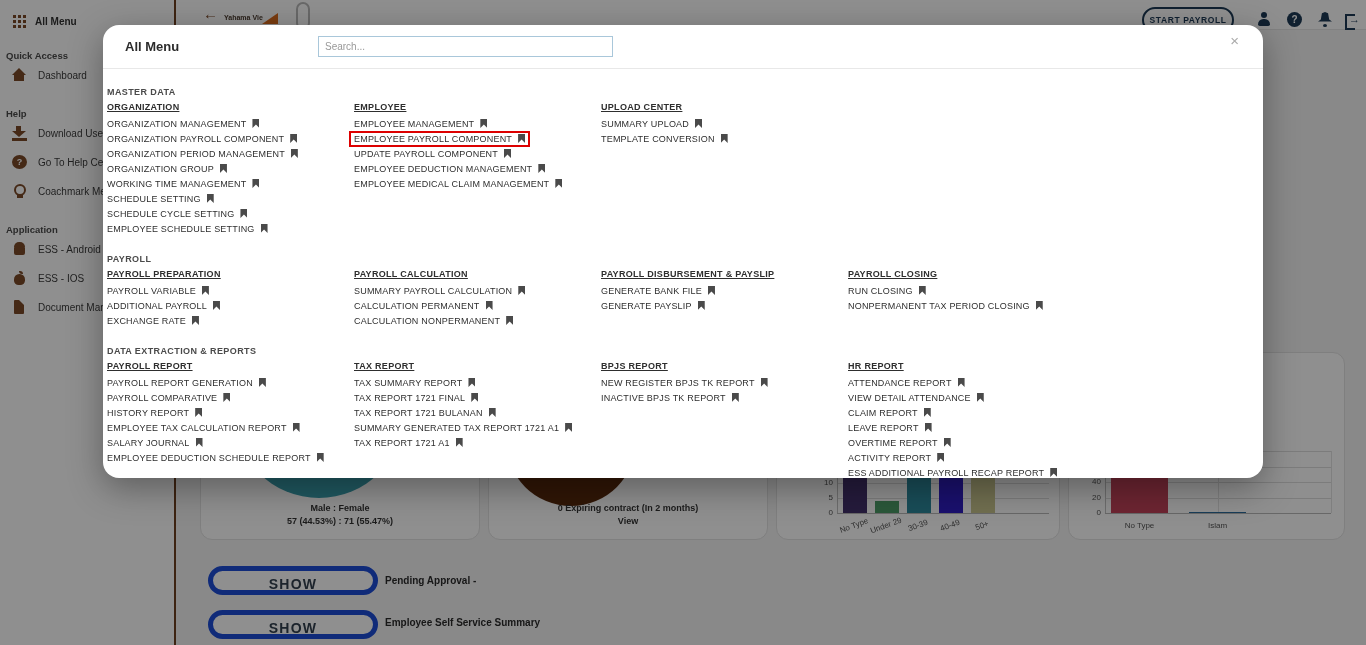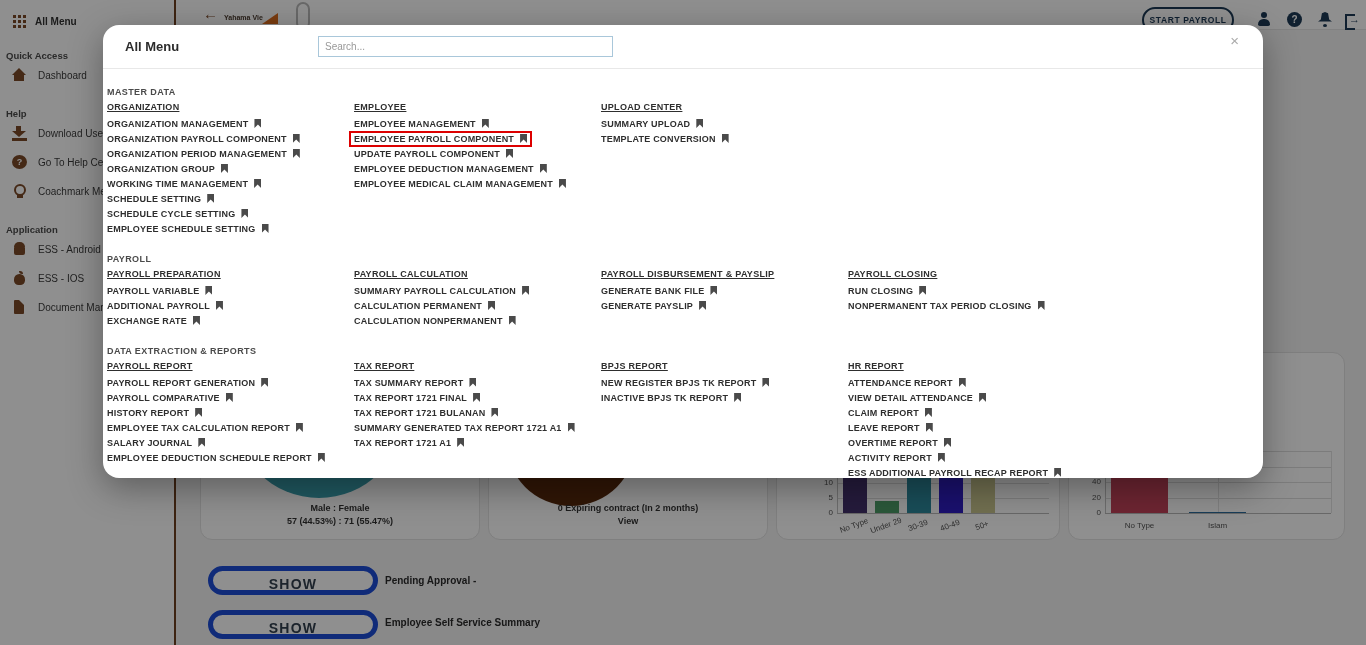--- a/index.html
+++ b/index.html
@@ -73,21 +73,21 @@
   #modal-search::placeholder{color:#999;}
   #modal-close{position:absolute;right:24px;top:7px;font-size:15px;color:#aaa;}
   #modal-div{position:absolute;left:0;top:43px;width:100%;height:1px;background:#e8e8e8;}
   #menu-sections{position:absolute;left:4px;top:61px;width:1130px;}
   .sec{margin-bottom:17px;}
   .sec-label{font-size:9px;font-weight:bold;color:#4a4a4a;letter-spacing:.4px;height:15px;line-height:13px;}
   .groups{display:flex;}
   .group{width:247px;flex:0 0 247px;}
   .g-head{font-size:9px;font-weight:bold;color:var(--ink);letter-spacing:.3px;text-decoration:underline;height:15px;line-height:13px;}
   .mi{height:15px;display:flex;align-items:center;}
-  .mi-t{font-size:9px;font-weight:bold;color:var(--ink);letter-spacing:.2px;white-space:nowrap;}
+  .mi-t{font-size:9px;font-weight:normal;color:var(--ink);letter-spacing:.2px;white-space:nowrap;}
   .bm{width:7px;height:9px;background:#4a4a4a;clip-path:polygon(0 0,100% 0,100% 100%,50% 62%,0 100%);margin-left:6px;flex:0 0 7px;}
   .hl-box{border:2px solid var(--hl,#dd0000);padding:0 3px 0 3px;margin-left:-5px;display:flex;align-items:center;height:16px;}
 </style>
 </head>
 <body>
 
 <div id="screen">
 
   <div id="base">
 

